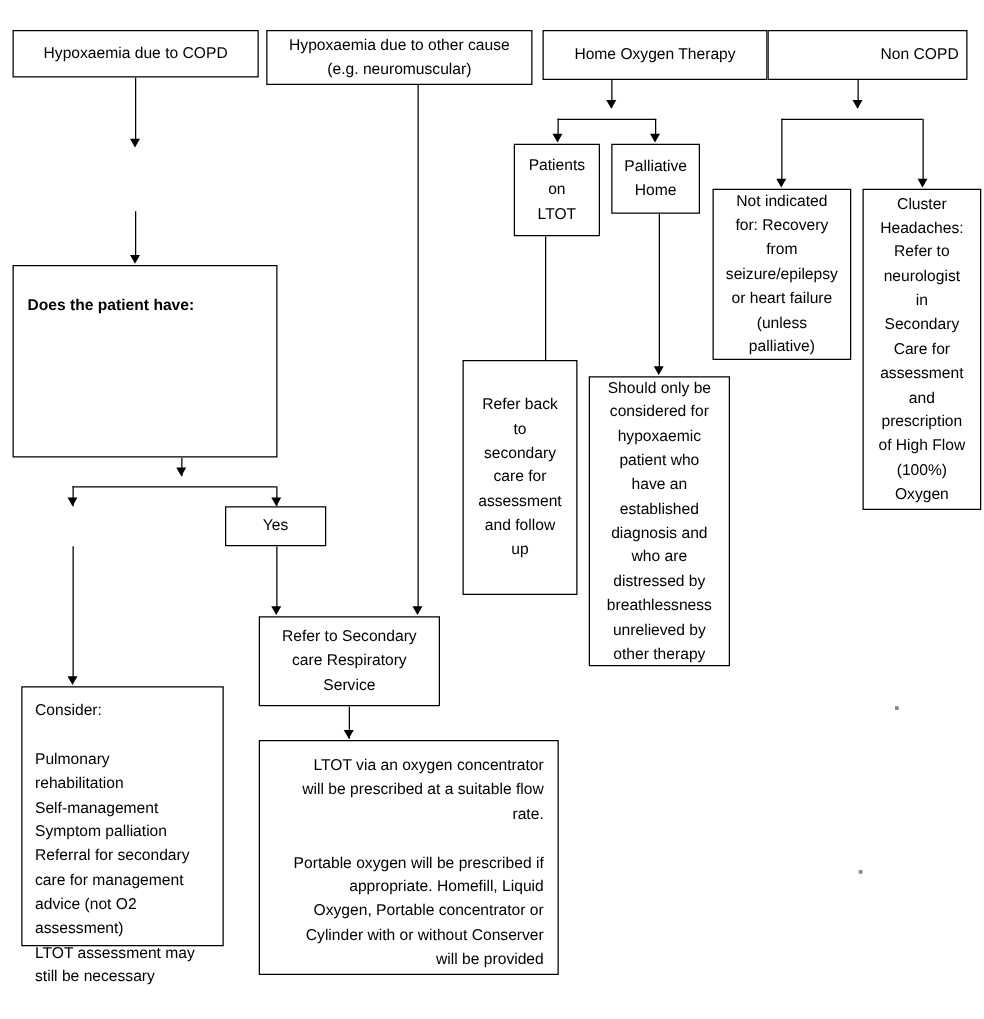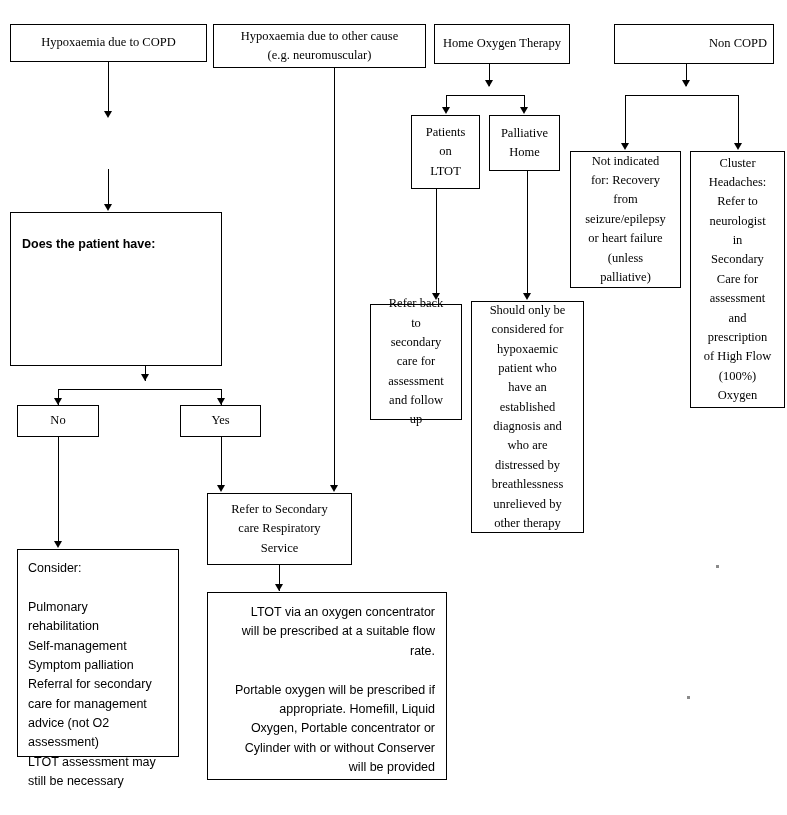--- a/index.html
+++ b/index.html
@@ -32,21 +32,20 @@
     display: block;
     white-space: pre-line;
   }
   .center { text-align: center; }
   .left   { text-align: left; }
   .pad-c  { padding: 7px 6px; }
   .vcenter {
     display: flex;
     align-items: center;
     justify-content: center;
-    font-family: Liberation Serif, serif;
   }
   .bold-head { font-weight: bold; }
 
   
   .ln {
     position: absolute;
     background: #000000;
     z-index: 1;
   }
   .vln { width: 1px; }
@@ -75,36 +74,33 @@
 
   <div class="node center vcenter" style="left:10px; top:24px; width:197px; height:38px;">
     <span class="txt pad-c">Hypoxaemia due to COPD</span>
   </div>
 
   <div class="node center vcenter" style="left:213px; top:24px; width:213px; height:44px;">
     <span class="txt pad-c">Hypoxaemia due to other cause
 (e.g. neuromuscular)</span>
   </div>
 
-  <div class="node center vcenter" style="left:434px; top:24px; width:136px; height:40px;">
+  <div class="node center vcenter" style="left:434px; top:24px; width:180px; height:40px;">
     <span class="txt pad-c">Home Oxygen Therapy</span>
   </div>
 
   <div class="node center vcenter" style="left:614px; top:24px; width:160px; height:40px;justify-content:flex-end;">
     <span class="txt pad-c">Non COPD</span>
   </div>
 
 
   <div class="node left" style="left:10px; top:212px; width:212px; height:154px; padding:22px 11px;">
     <span class="txt bold-head">Does the patient have:</span>
   </div>
 
-  <div class="node center vcenter" style="left:17px; top:405px; width:82px; height:32px;">
-    <span class="txt">No</span>
-  </div>
 
   <div class="node center vcenter" style="left:180px; top:405px; width:81px; height:32px;">
     <span class="txt">Yes</span>
   </div>
 
   <div class="node left" style="left:17px; top:549px; width:162px; height:208px; padding:9px 10px;">
     <span class="txt">Consider:
 
 Pulmonary
 rehabilitation
@@ -140,21 +136,21 @@
     <span class="txt pad-c">Patients
 on
 LTOT</span>
   </div>
 
   <div class="node center vcenter" style="left:489px; top:115px; width:71px; height:56px;">
     <span class="txt pad-c">Palliative
 Home</span>
   </div>
 
-  <div class="node center vcenter" style="left:370px; top:304px; width:92px; height:116px;">
+  <div class="node center vcenter" style="left:370px; top:288px; width:92px; height:188px;">
     <span class="txt pad-c">Refer back
 to
 secondary
 care for
 assessment
 and follow
 up</span>
   </div>
 
   <div class="node center vcenter" style="left:471px; top:301px; width:113px; height:232px;">

